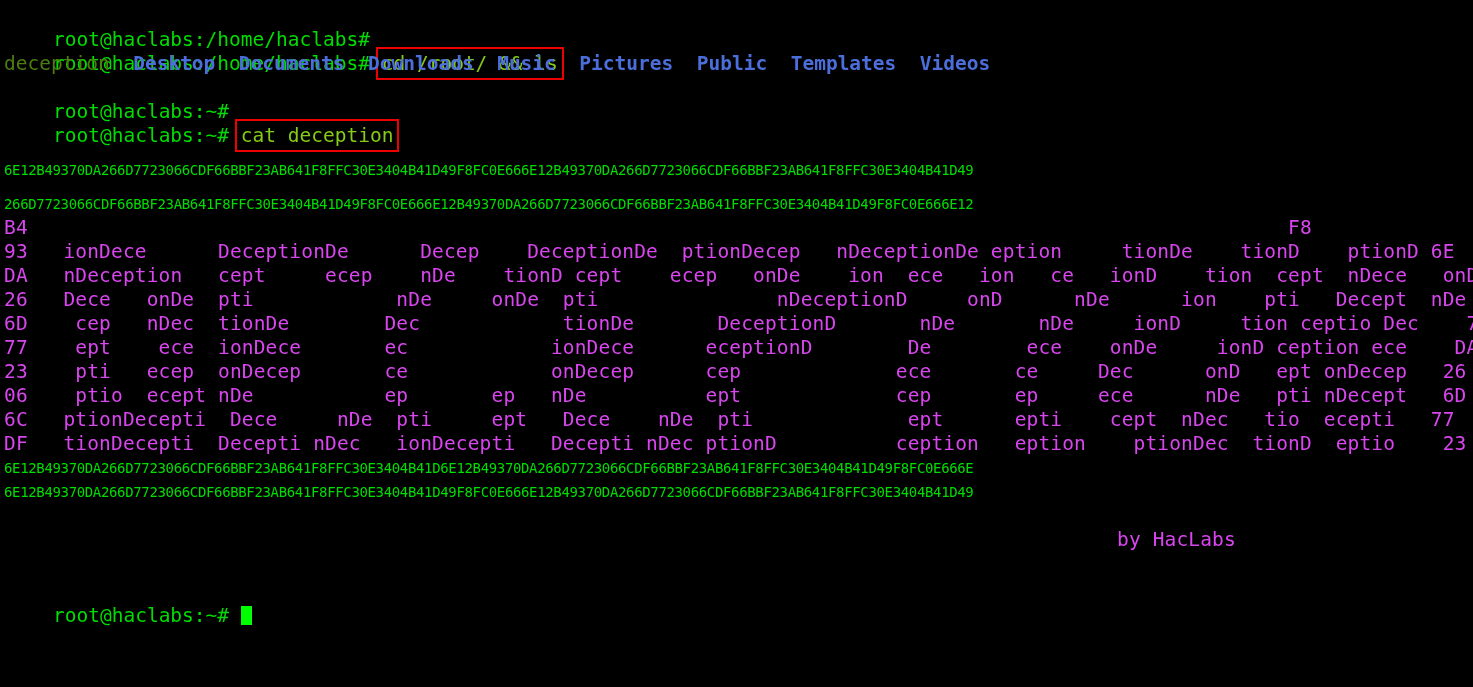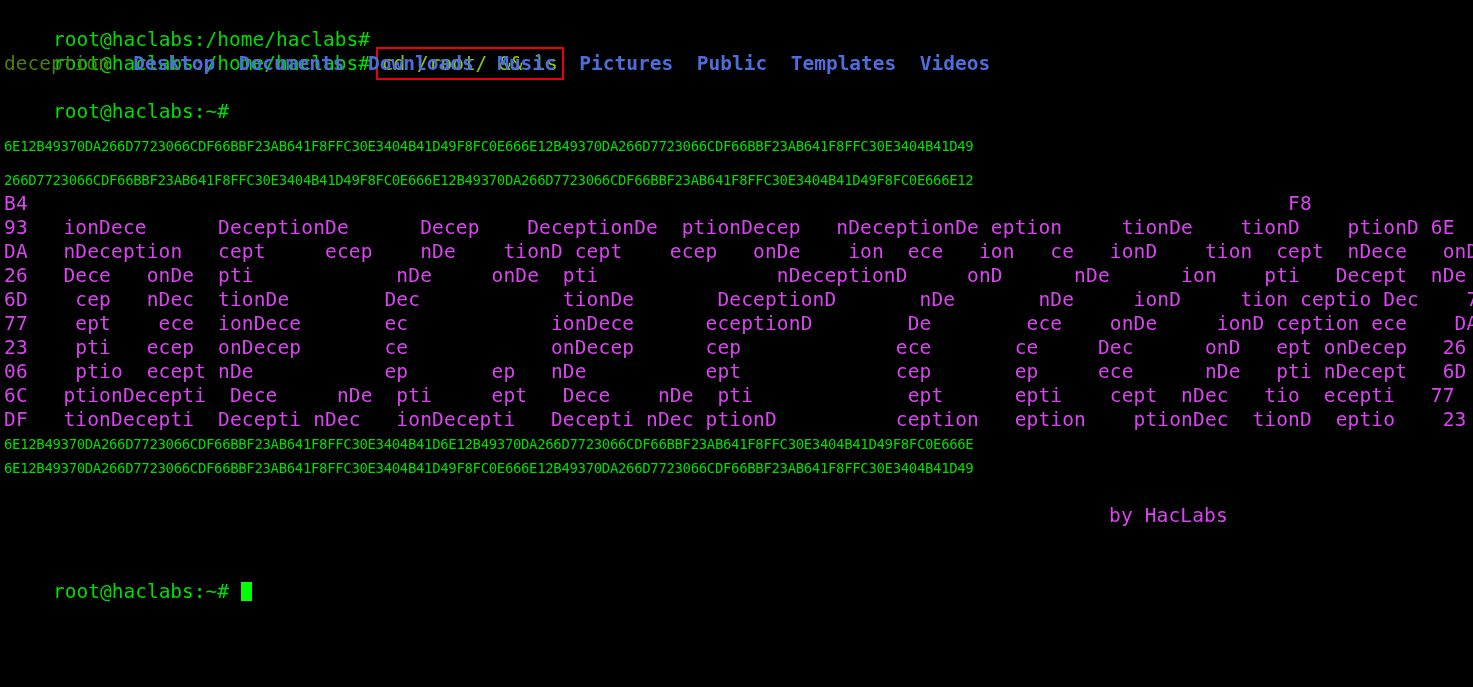--- a/index.html
+++ b/index.html
@@ -108,20 +108,23 @@
   <div class="prompt-line">
     <span class="prompt">root@haclabs:/home/haclabs#</span><span> </span><span class="boxed"><span class="cmd">cd /root/ &amp;&amp; ls</span></span>
   </div>
 
   <div class="line"><span class="file-green">deception</span><span>  </span><span class="dir">Desktop</span><span>  </span><span class="dir">Documents</span><span>  </span><span class="dir">Downloads</span><span>  </span><span class="dir">Music</span><span>  </span><span class="dir">Pictures</span><span>  </span><span class="dir">Public</span><span>  </span><span class="dir">Templates</span><span>  </span><span class="dir">Videos</span></div>
 
   <div class="prompt-line">
     <span class="prompt">root@haclabs:~#</span>
   </div>
 
+  <div class="prompt-line">
+    <span class="prompt">root@haclabs:~#</span><span> </span><span class="boxed"><span class="cmd">cat deception</span></span>
+  </div>
 
   <div class="blank"></div>
   <div class="spacer-small"></div>
 
   <div class="hexline">6E12B49370DA266D7723066CDF66BBF23AB641F8FFC30E3404B41D49F8FC0E666E12B49370DA266D7723066CDF66BBF23AB641F8FFC30E3404B41D49</div>
   <div class="spacer-small"></div>
   <div class="hexline">266D7723066CDF66BBF23AB641F8FFC30E3404B41D49F8FC0E666E12B49370DA266D7723066CDF66BBF23AB641F8FFC30E3404B41D49F8FC0E666E12</div>
 
   <div class="artline">B4                                                                                                          F8</div>
   <div class="artline">93   ionDece      DeceptionDe      Decep    DeceptionDe  ptionDecep   nDeceptionDe eption     tionDe    tionD    ptionD 6E</div>
@@ -132,21 +135,21 @@
   <div class="artline">23    pti   ecep  onDecep       ce            onDecep      cep             ece       ce     Dec      onD   ept onDecep   26</div>
   <div class="artline">06    ptio  ecept nDe           ep       ep   nDe          ept             cep       ep     ece      nDe   pti nDecept   6D</div>
   <div class="artline">6C   ptionDecepti  Dece     nDe  pti     ept   Dece    nDe  pti             ept      epti    cept  nDec   tio  ecepti   77</div>
   <div class="artline">DF   tionDecepti  Decepti nDec   ionDecepti   Decepti nDec ptionD          ception   eption    ptionDec  tionD  eptio    23</div>
 
   <div class="hexline">6E12B49370DA266D7723066CDF66BBF23AB641F8FFC30E3404B41D6E12B49370DA266D7723066CDF66BBF23AB641F8FFC30E3404B41D49F8FC0E666E</div>
   <div class="hexline">6E12B49370DA266D7723066CDF66BBF23AB641F8FFC30E3404B41D49F8FC0E666E12B49370DA266D7723066CDF66BBF23AB641F8FFC30E3404B41D49</div>
 
   <div class="blank"></div>
 
-  <div class="artline" style="text-align:left; padding-left:1105px;">by HacLabs</div>
+  <div class="artline" style="text-align:left; padding-left:1105px;margin-left:8px;">by HacLabs</div>
 
   <div class="blank"></div>
   <div class="spacer-tiny"></div>
 
   <div class="prompt-line">
     <span class="prompt">root@haclabs:~#</span><span> </span><span class="cursor"></span>
   </div>
 
 </div>
 

